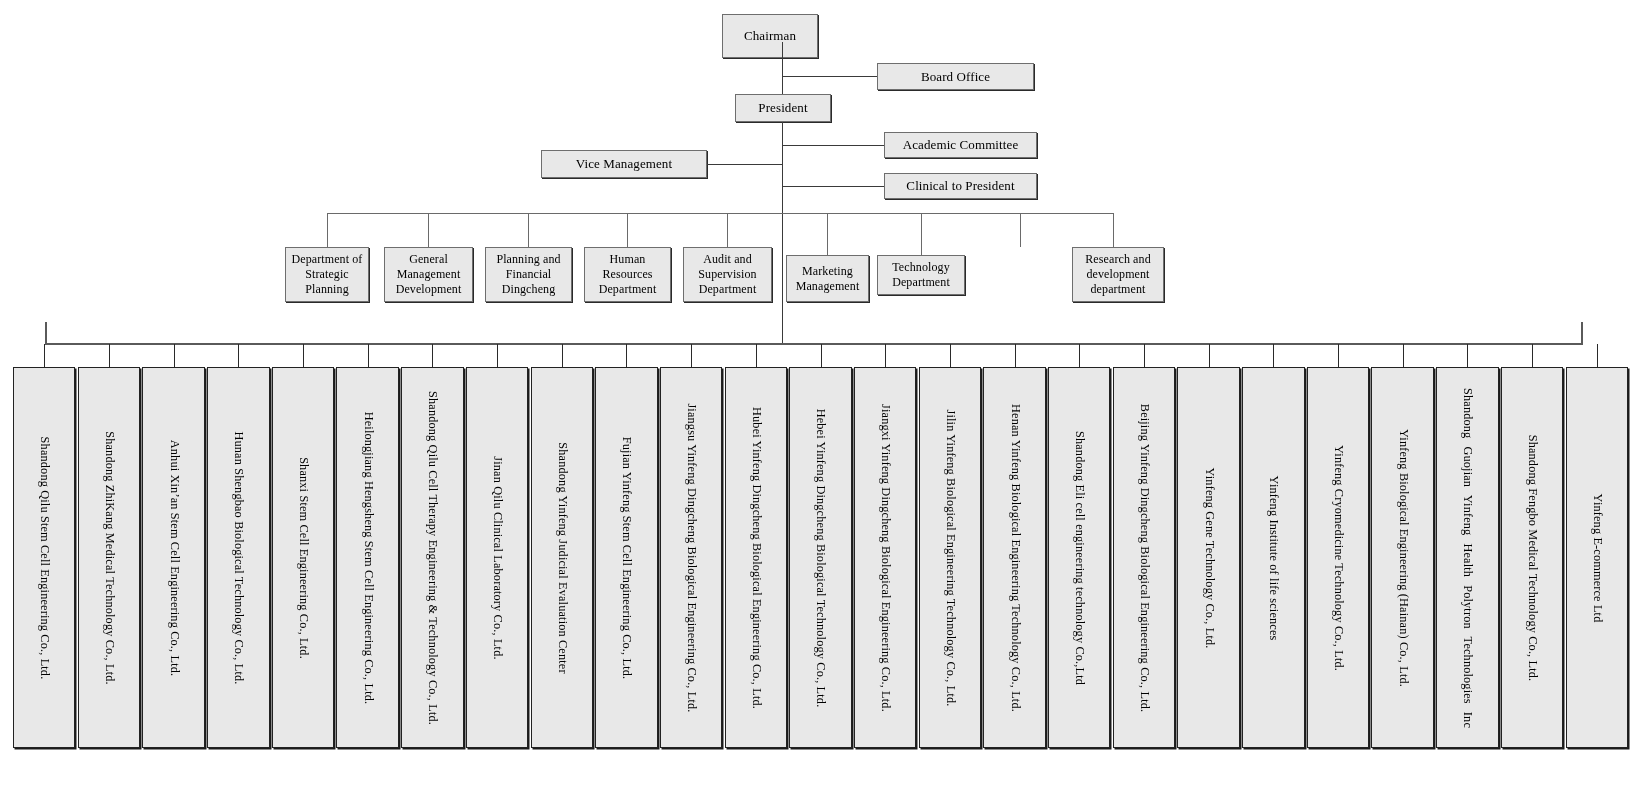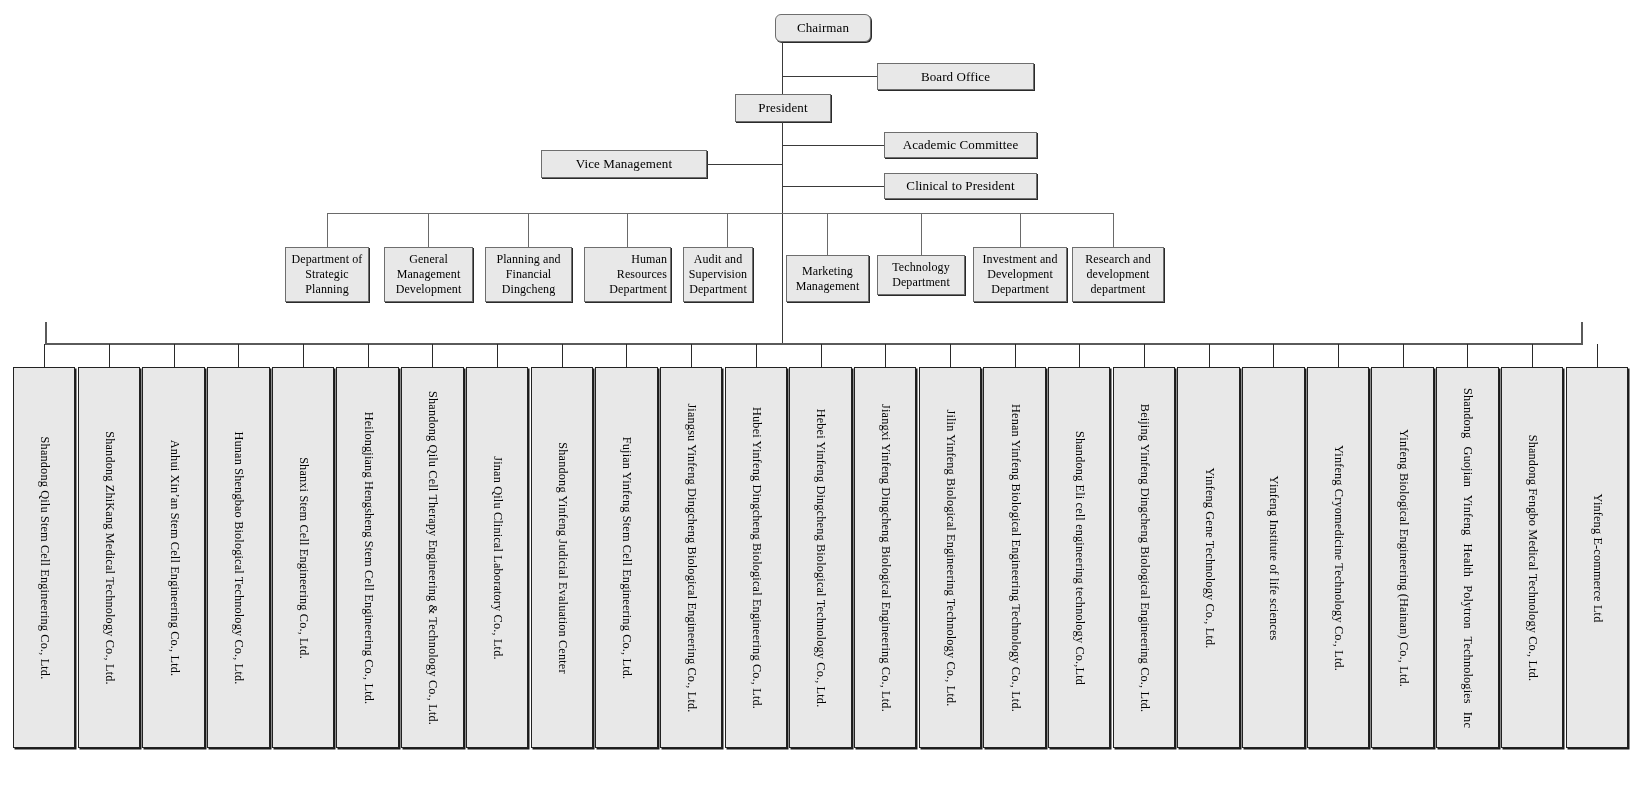--- a/index.html
+++ b/index.html
@@ -60,21 +60,21 @@
   .busv{background:#5a5a5a;width:2px;}
   .drop{background:#2a2a2a;width:1px;}
   .deptbus{background:#6a6a6a;height:1px;}
   .deptdrop{background:#6a6a6a;width:1px;}
 </style>
 </head>
 <body>
 
 <div id="chart">
 
-  <div class="node exec" style="left:775px;top:14px;width:96px;height:28px;border-radius:6px;">
+  <div class="node exec" style="left:722px;top:14px;width:96px;height:44px;">
     <span>Chairman</span>
   </div>
 
   <div class="node exec" style="left:877px;top:63px;width:157px;height:27px;">
     <span>Board Office</span>
   </div>
 
   <div class="node exec" style="left:735px;top:94px;width:96px;height:28px;">
     <span>President</span>
   </div>
@@ -114,43 +114,40 @@
   <div class="node dept" style="left:384px;top:247px;width:89px;height:55px;">
     <span>General Management Development</span>
   </div>
   <div class="ln deptdrop" style="left:428px;top:213px;height:34px;"></div>
 
   <div class="node dept" style="left:485px;top:247px;width:87px;height:55px;">
     <span>Planning and Financial Dingcheng</span>
   </div>
   <div class="ln deptdrop" style="left:528px;top:213px;height:34px;"></div>
 
-  <div class="node dept" style="left:584px;top:247px;width:87px;height:55px;text-align:right;">
+  <div class="node dept" style="left:584px;top:247px;width:87px;height:55px;">
     <span>Human Resources Department</span>
   </div>
   <div class="ln deptdrop" style="left:627px;top:213px;height:34px;"></div>
 
-  <div class="node dept" style="left:683px;top:247px;width:70px;height:55px;">
+  <div class="node dept" style="left:683px;top:247px;width:89px;height:55px;">
     <span>Audit and Supervision Department</span>
   </div>
   <div class="ln deptdrop" style="left:727px;top:213px;height:34px;"></div>
 
   <div class="node dept" style="left:786px;top:255px;width:83px;height:47px;">
     <span>Marketing Management</span>
   </div>
   <div class="ln deptdrop" style="left:827px;top:213px;height:42px;"></div>
 
   <div class="node dept" style="left:877px;top:255px;width:88px;height:40px;">
     <span>Technology Department</span>
   </div>
   <div class="ln deptdrop" style="left:921px;top:213px;height:42px;"></div>
 
-  <div class="node dept" style="left:973px;top:247px;width:94px;height:55px;">
-    <span>Investment and Development Department</span>
-  </div>
   <div class="ln deptdrop" style="left:1020px;top:213px;height:34px;"></div>
 
   <div class="node dept" style="left:1072px;top:247px;width:92px;height:55px;">
     <span>Research and development department</span>
   </div>
   <div class="ln deptdrop" style="left:1113px;top:213px;height:34px;"></div>
 
   <div class="ln bus" style="left:45px;top:343px;width:1538px;"></div>
   <div class="ln busv" style="left:45px;top:322px;height:22px;"></div>
   <div class="ln busv" style="left:1581px;top:322px;height:22px;"></div>

